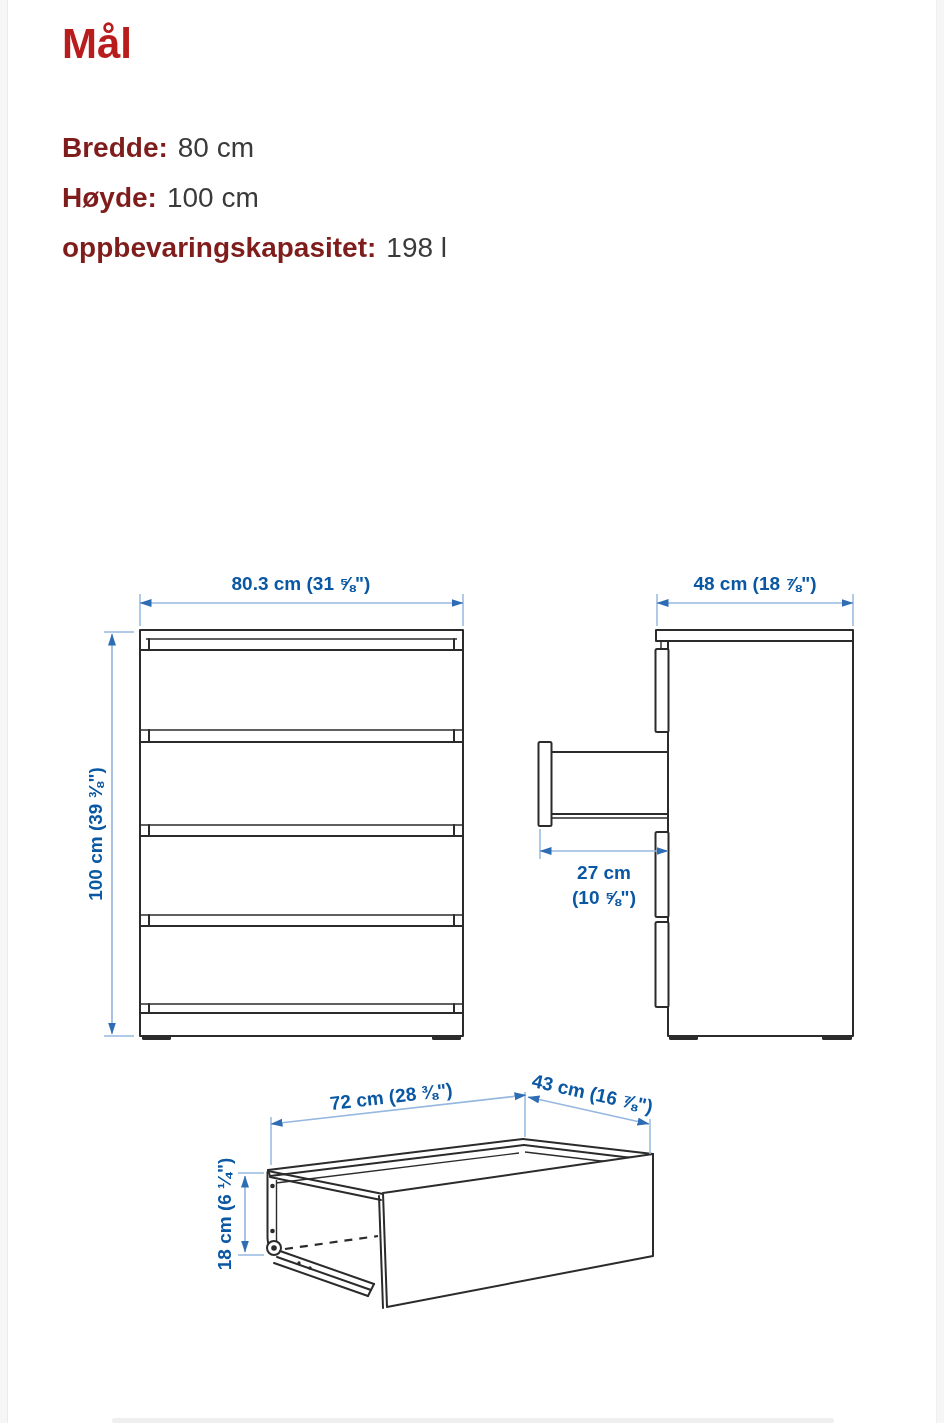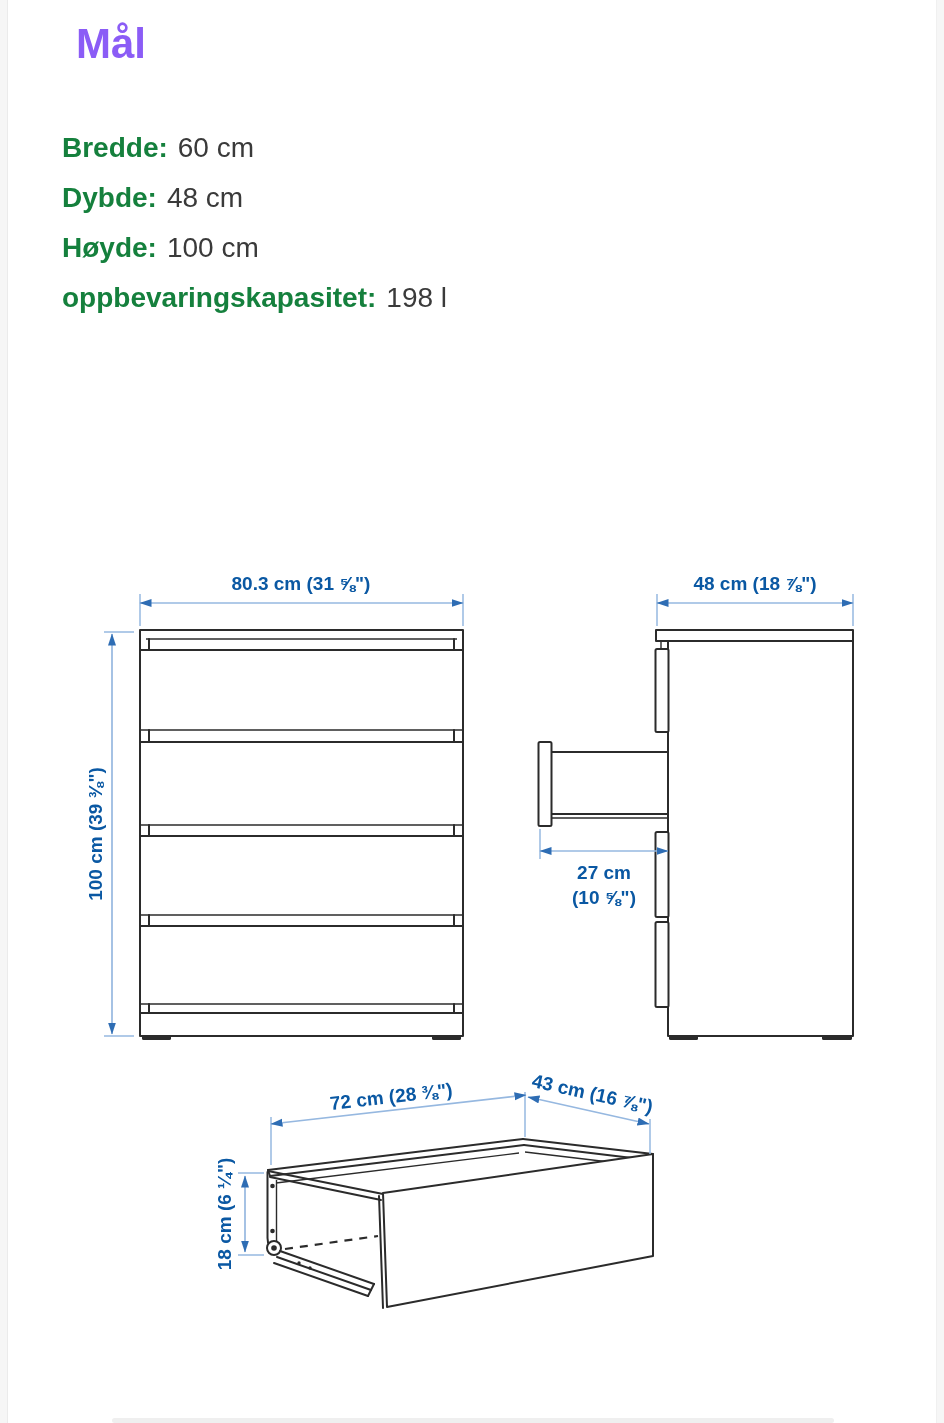--- a/index.html
+++ b/index.html
@@ -1,24 +1,24 @@
 <!DOCTYPE html>
 <html><head>
 <meta charset="utf-8">
 <style>
   html,body{margin:0;padding:0;background:#fff;}
   .page{position:relative;width:944px;height:1423px;background:#ffffff;overflow:hidden;
         font-family:"Liberation Sans",sans-serif;color:#383838;}
   .edge{position:absolute;top:0;width:7px;height:1423px;background:#f6f6f6;}
   .edge.left{left:0;border-right:1px solid #ebebeb;}
   .edge.right{right:0;border-left:1px solid #f0f0f0;}
-  .page-title{position:absolute;left:76px;top:20px;margin:0;font-size:42px;font-weight:700;color:#8b5cf6;}
+  .page-title{position:absolute;left:62px;top:20px;margin:0;font-size:42px;font-weight:700;color:#b91c1c;}
   .specs{position:absolute;left:62px;top:123px;}
   .spec-row{height:50px;line-height:50px;font-size:28px;white-space:nowrap;}
-  .spec-label{font-weight:700;color:#15803d;margin-right:10px;}
+  .spec-label{font-weight:700;color:#7f1d1d;margin-right:10px;}
   .spec-value{font-weight:400;color:#3a3a3a;}
   svg.diagram{position:absolute;left:0;top:0;}
   .st-furn{fill:#ffffff;stroke:#2b2b2b;stroke-width:2px;stroke-linejoin:round;}
   .st-line{stroke:#2b2b2b;stroke-width:2px;fill:none;stroke-linecap:round;}
   .st-thin{stroke:#2b2b2b;stroke-width:1.4px;fill:none;}
   .st-dark{fill:#2b2b2b;stroke:none;}
   .st-dim{stroke:#96b8e0;stroke-width:1.7px;fill:none;}
   .st-ext{stroke:#96b8e0;stroke-width:1.5px;fill:none;}
   .st-dimtext{fill:#0a58a3;font-family:"Liberation Sans",sans-serif;font-size:19px;font-weight:700;}
   .st-dash{stroke:#2b2b2b;stroke-width:2.2px;fill:none;stroke-dasharray:8 7;}
@@ -29,24 +29,21 @@
 
 <div class="page">
 
   <div class="edge left"></div>
   <div class="edge right"></div>
 
   <h1 class="page-title">Mål</h1>
 
   <div class="specs">
     <div class="spec-row">
-      <span class="spec-label">Bredde:</span><span class="spec-value">60 cm</span>
-    </div>
-    <div class="spec-row">
-      <span class="spec-label">Dybde:</span><span class="spec-value">48 cm</span>
+      <span class="spec-label">Bredde:</span><span class="spec-value">80 cm</span>
     </div>
     <div class="spec-row">
       <span class="spec-label">Høyde:</span><span class="spec-value">100 cm</span>
     </div>
     <div class="spec-row">
       <span class="spec-label">oppbevaringskapasitet:</span><span class="spec-value">198 l</span>
     </div>
   </div>
 
   <svg class="diagram" width="944" height="1423" viewBox="0 0 944 1423" xmlns="http://www.w3.org/2000/svg">

